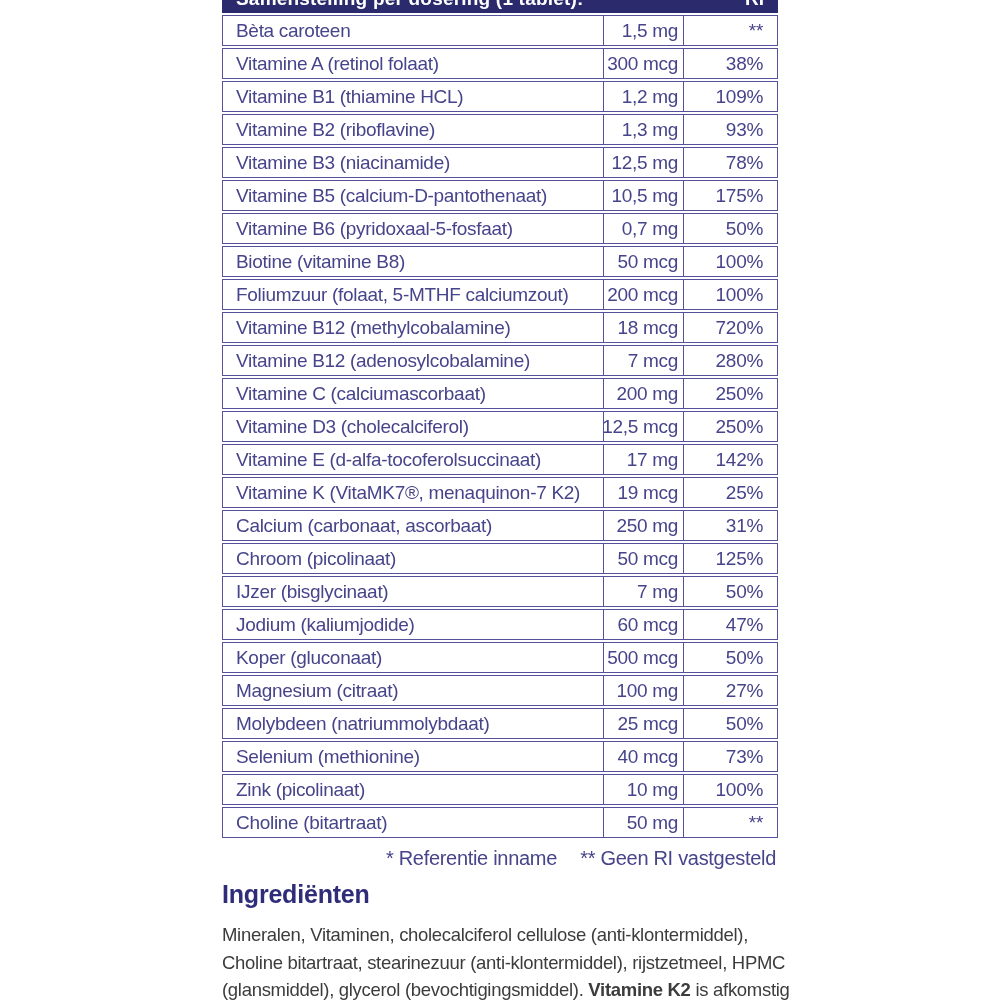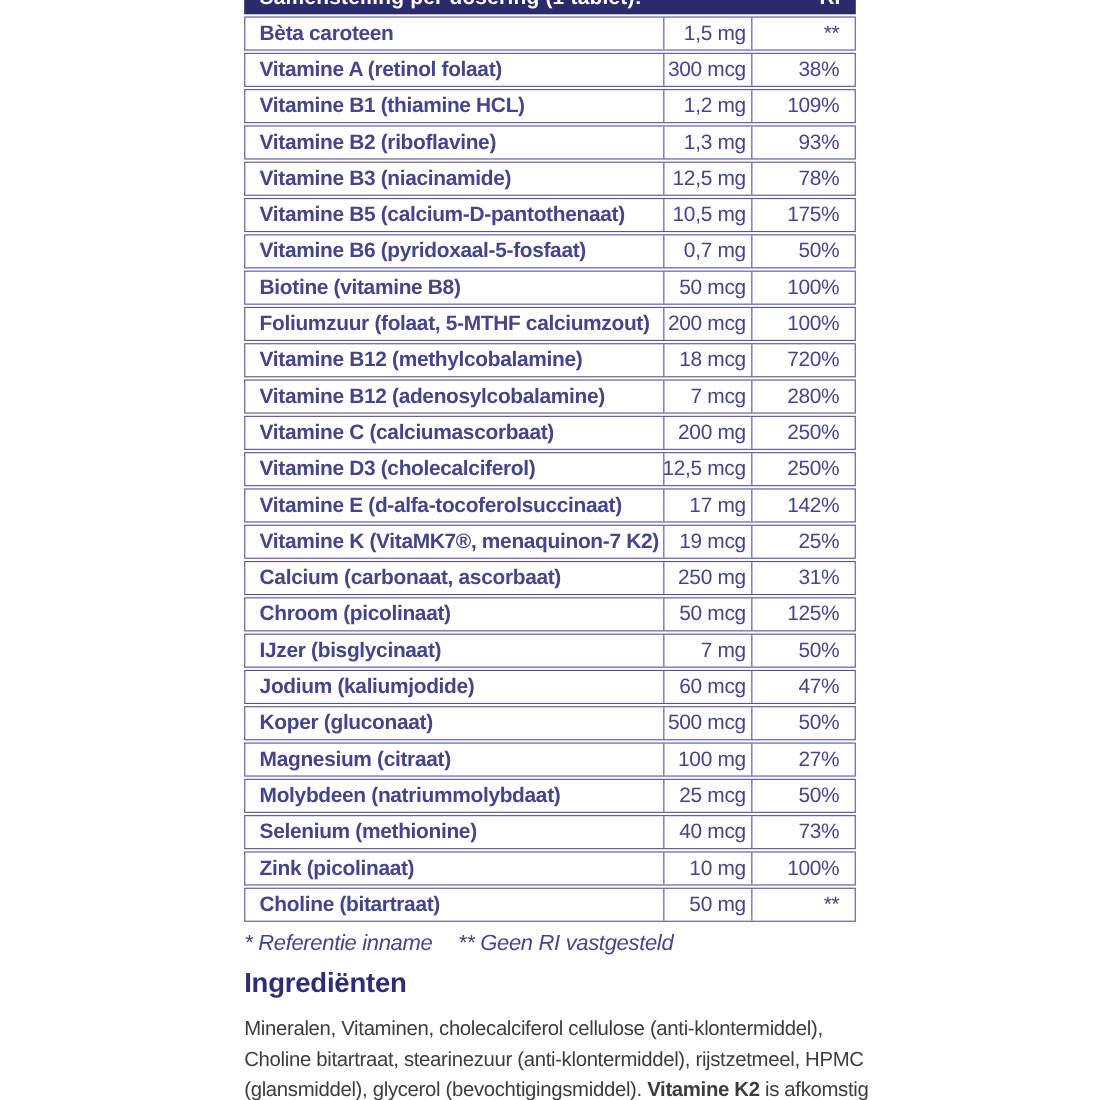--- a/index.html
+++ b/index.html
@@ -32,33 +32,33 @@
     color:#ffffff;font-weight:bold;font-size:19px;line-height:20px;
   }
 
   .row{
     box-sizing:border-box;height:31px;margin-bottom:2px;
     border:1.5px solid var(--border);
     display:flex;align-items:stretch;background:#ffffff;
     color:var(--ink);font-size:19px;letter-spacing:-0.3px;
   }
   .cell{display:flex;align-items:center;box-sizing:border-box;white-space:nowrap;}
-  .cell.name{flex:1 1 auto;padding-left:13px;overflow:hidden;font-weight:bold;}
+  .cell.name{flex:1 1 auto;padding-left:13px;overflow:hidden;}
   .cell.amount{
     width:80px;flex:0 0 80px;border-left:1.5px solid var(--border);
     justify-content:flex-end;padding-right:5px;
   }
   .cell.ri{
     width:94px;flex:0 0 94px;border-left:1.5px solid var(--border);
     justify-content:flex-end;padding-right:14px;
   }
 
   .footnote{
-    margin-top:9px;padding-right:2px;
-    color:var(--ink);font-style:italic;font-size:20px;letter-spacing:-0.3px;
+    margin-top:9px;text-align:right;padding-right:2px;
+    color:var(--ink);font-size:20px;letter-spacing:-0.3px;
   }
   .footnote .fn-part{display:inline-block;}
   .footnote .fn-part + .fn-part{margin-left:18px;}
 
   .ingredients-heading{
     position:absolute;left:222px;top:880px;margin:0;
     color:var(--heading);font-size:25px;font-weight:bold;letter-spacing:-0.2px;
   }
   .ingredients-text{
     position:absolute;left:222px;top:921px;margin:0;width:640px;

